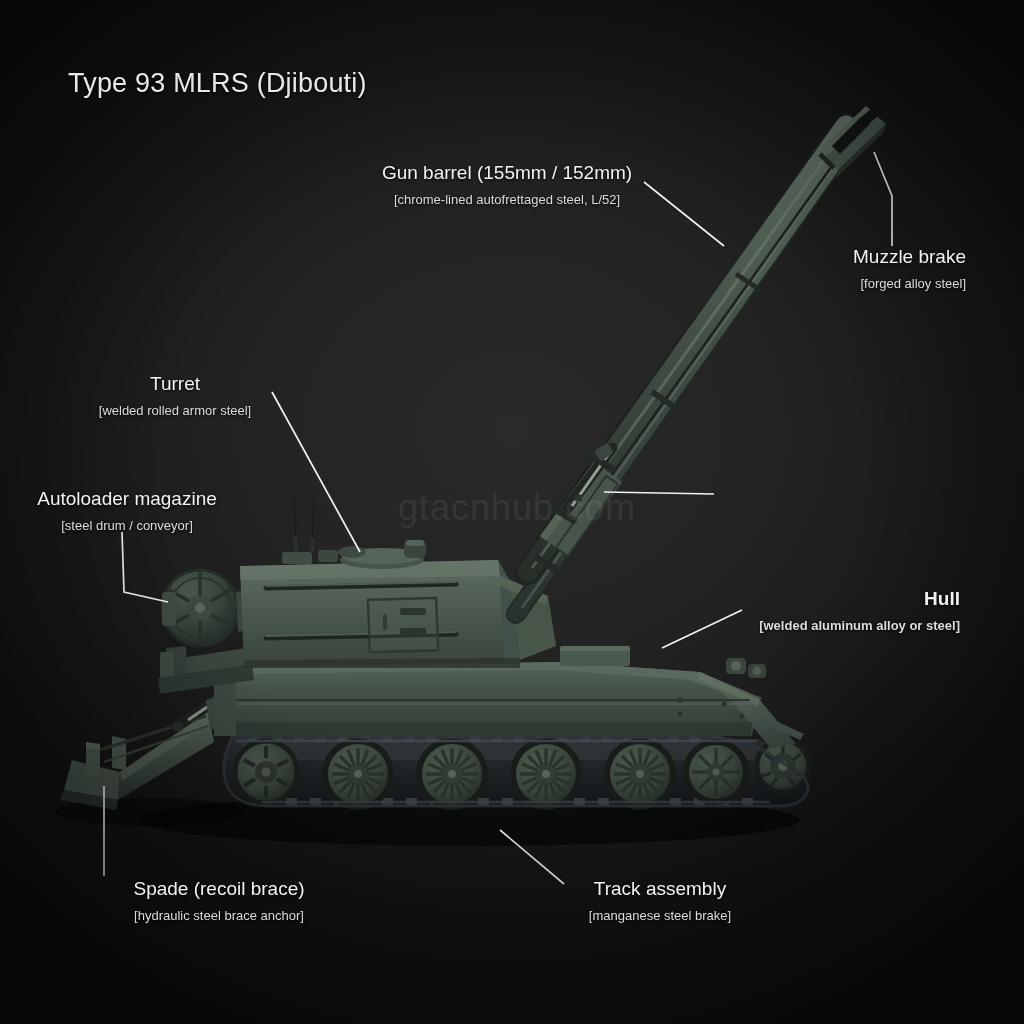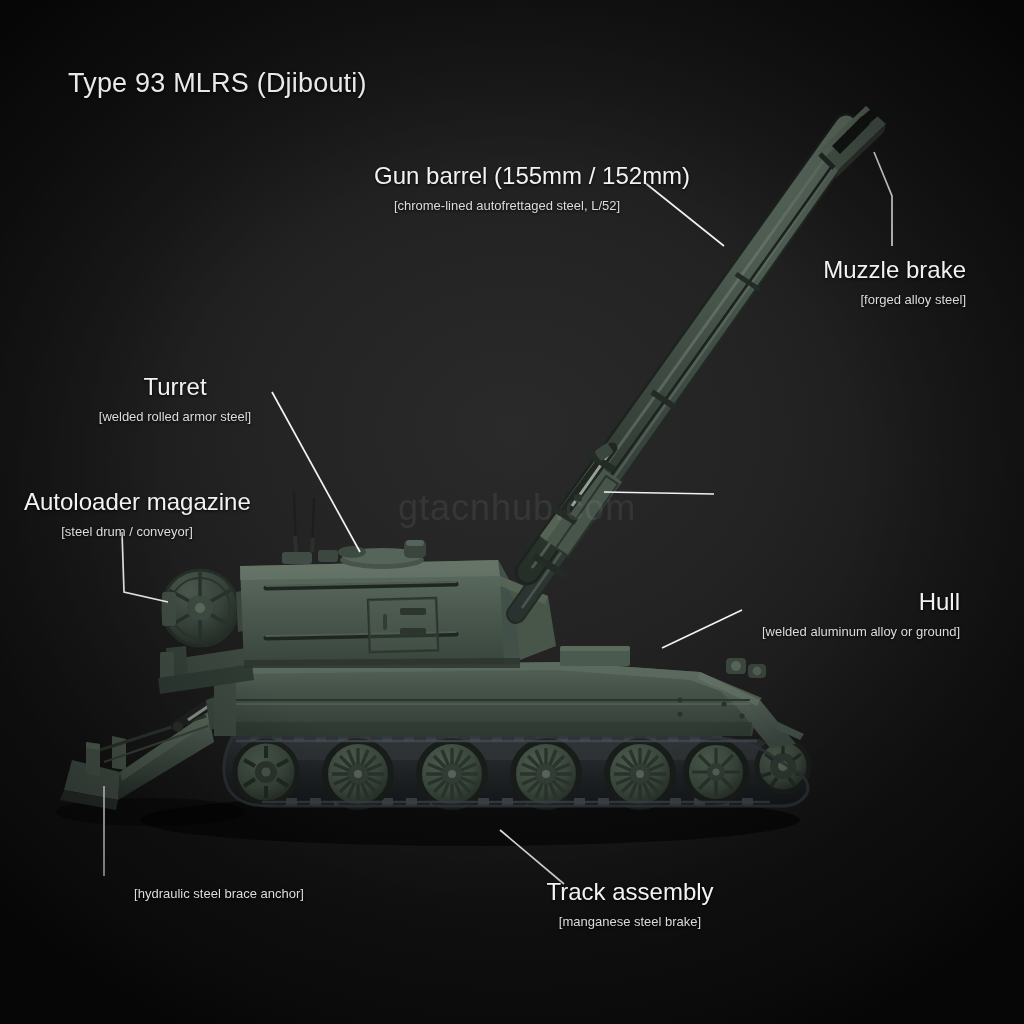--- a/index.html
+++ b/index.html
@@ -34,21 +34,21 @@
     white-space: nowrap;
   }
   #watermark {
     position: absolute; left: 398px; top: 487px;
     font-size: 36px; color: rgba(225,225,225,0.085);
     letter-spacing: 1px; white-space: nowrap;
     pointer-events: none;
   }
   .callout { position: absolute; white-space: nowrap; }
   .callout .c-title {
-    font-size: 24px; color: #f2f2f2;
+    font-size: 19px; color: #f2f2f2;
     text-shadow: 0 1px 3px rgba(0,0,0,0.9);
     line-height: 1.15;
   }
   .callout .c-sub {
     font-size: 13px; color: #dcdcdc;
     text-shadow: 0 1px 3px rgba(0,0,0,0.9);
     line-height: 1.2; margin-top: 8px;
   }
   .ta-r { text-align: right; }
   .ta-c { text-align: center; }
@@ -512,43 +512,44 @@
 
   <div id="watermark">gtacnhub.com</div>
 
   <div id="title">Type 93 MLRS (Djibouti)</div>
 
   <div class="callout ta-c" style="left:374px; top:162px; width:266px;">
     <div class="c-title">Gun barrel (155mm / 152mm)</div>
     <div class="c-sub">[chrome-lined autofrettaged steel, L/52]</div>
   </div>
 
-  <div class="callout ta-r" style="left:744px; top:256px; width:222px;">
+  <div class="callout ta-r" style="left:744px; top:246px; width:222px;">
     <div class="c-title">Muzzle brake</div>
     <div class="c-sub">[forged alloy steel]</div>
   </div>
 
   <div class="callout ta-c" style="left:24px; top:488px; width:206px;">
     <div class="c-title">Autoloader magazine</div>
     <div class="c-sub">[steel drum / conveyor]</div>
   </div>
 
   <div class="callout ta-c" style="left:60px; top:373px; width:230px;">
     <div class="c-title">Turret</div>
     <div class="c-sub">[welded rolled armor steel]</div>
   </div>
 
 
-  <div class="callout ta-r" style="left:716px; top:588px; width:244px;">
+  <div class="callout ta-r" style="left:716px; top:588px; width:244px;font-weight:bold;">
     <div class="c-title">Hull</div>
-    <div class="c-sub">[welded aluminum alloy or ground]</div>
+    <div class="c-sub">[welded aluminum alloy or steel]</div>
   </div>
 
   <div class="callout ta-c" style="left:112px; top:878px; width:214px;">
+    <div class="c-title">Spade (recoil brace)</div>
     <div class="c-sub">[hydraulic steel brace anchor]</div>
   </div>
 
-  <div class="callout ta-c" style="left:544px; top:878px; width:172px;">
+  <div class="callout ta-c" style="left:574px; top:878px; width:172px;">
     <div class="c-title">Track assembly</div>
     <div class="c-sub">[manganese steel brake]</div>
   </div>
 
 </div>
 
 </body></html>

